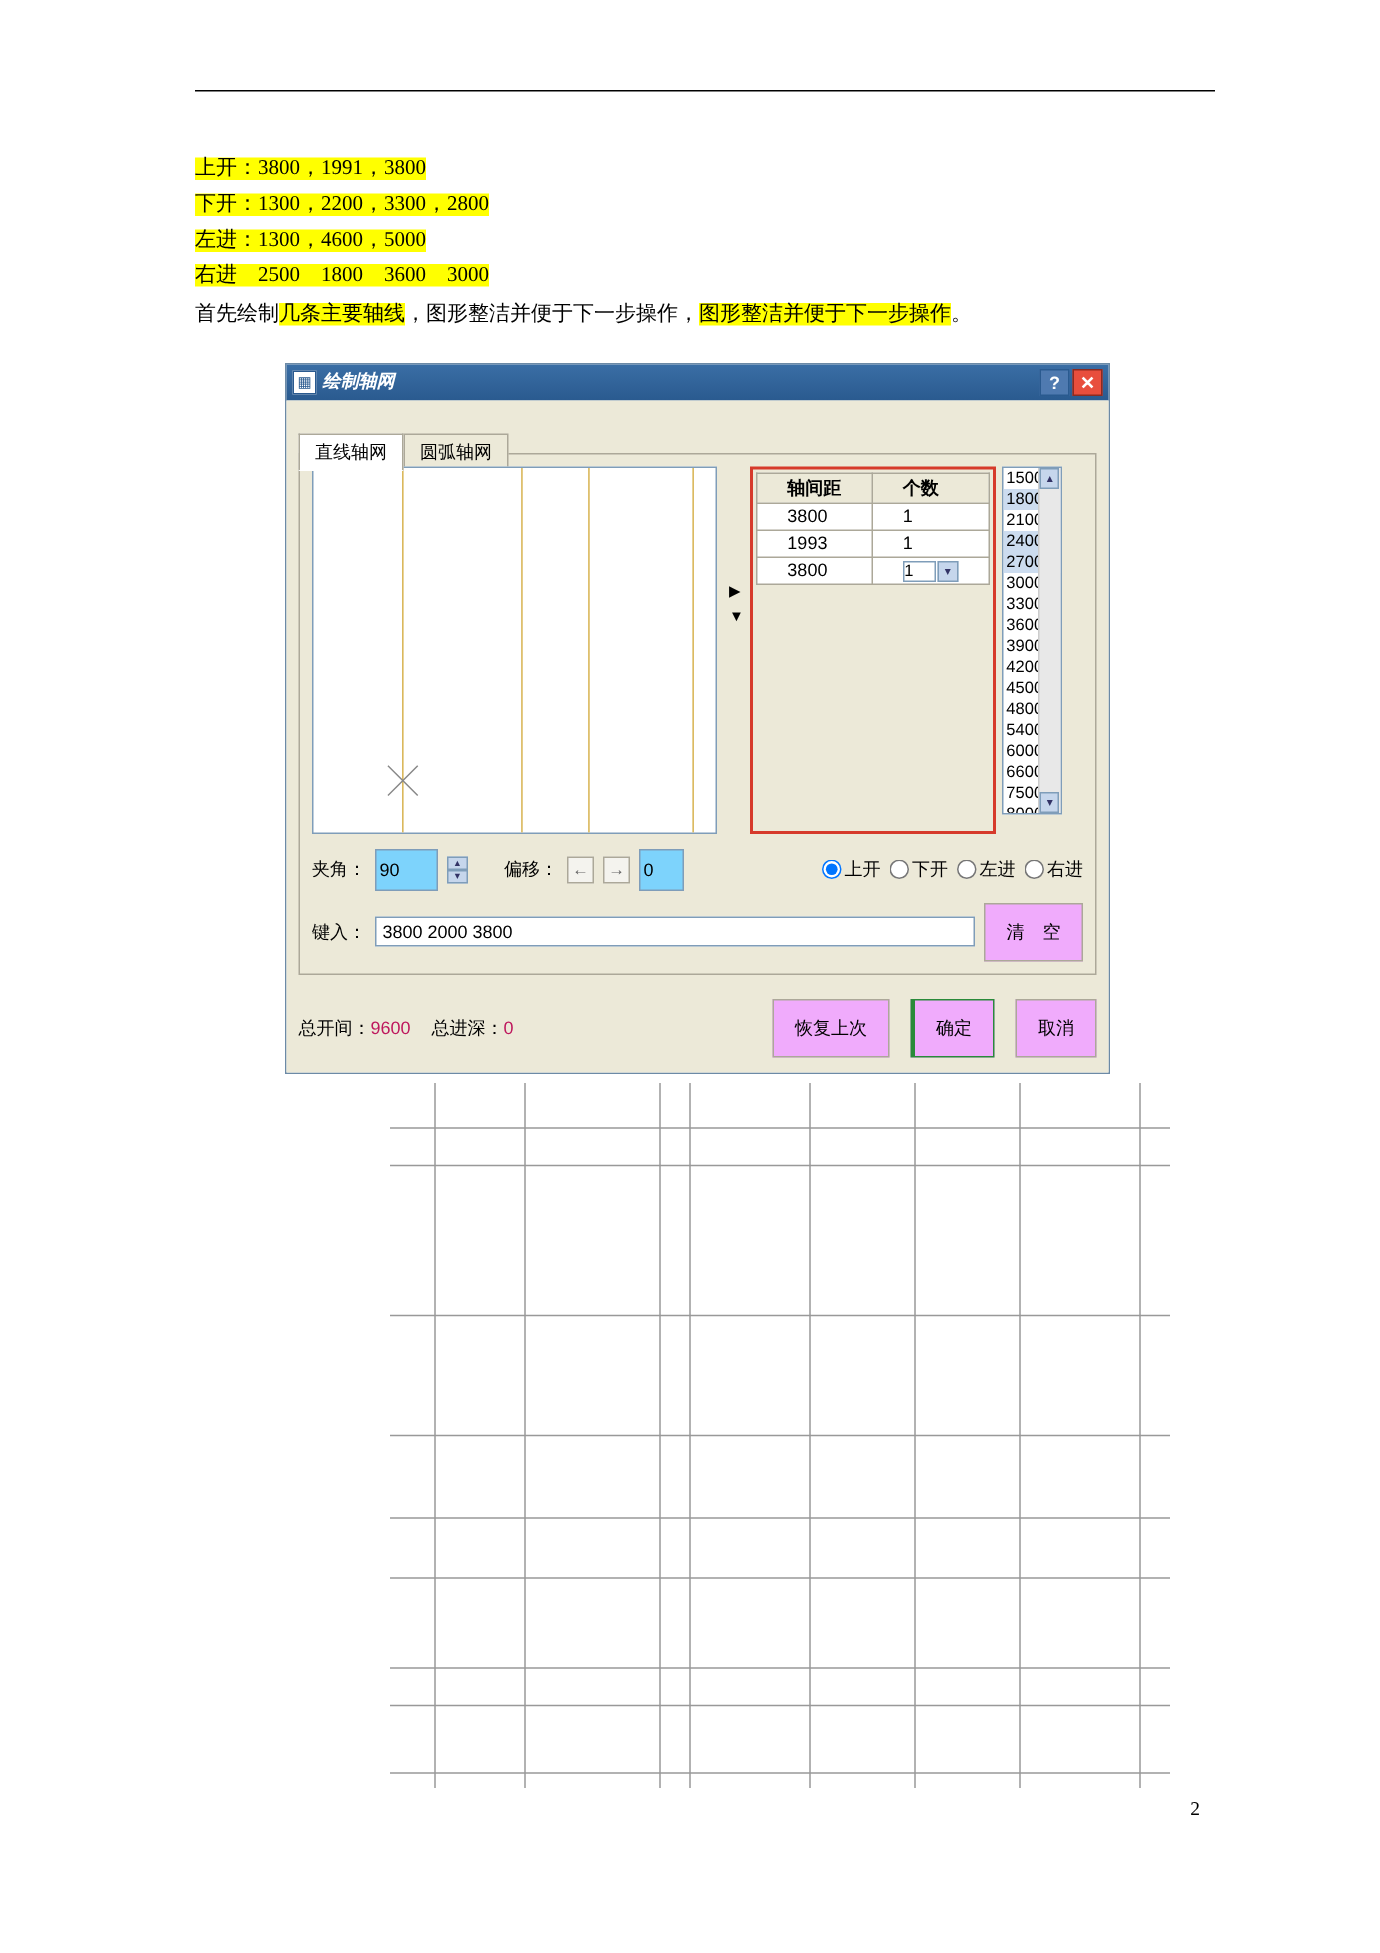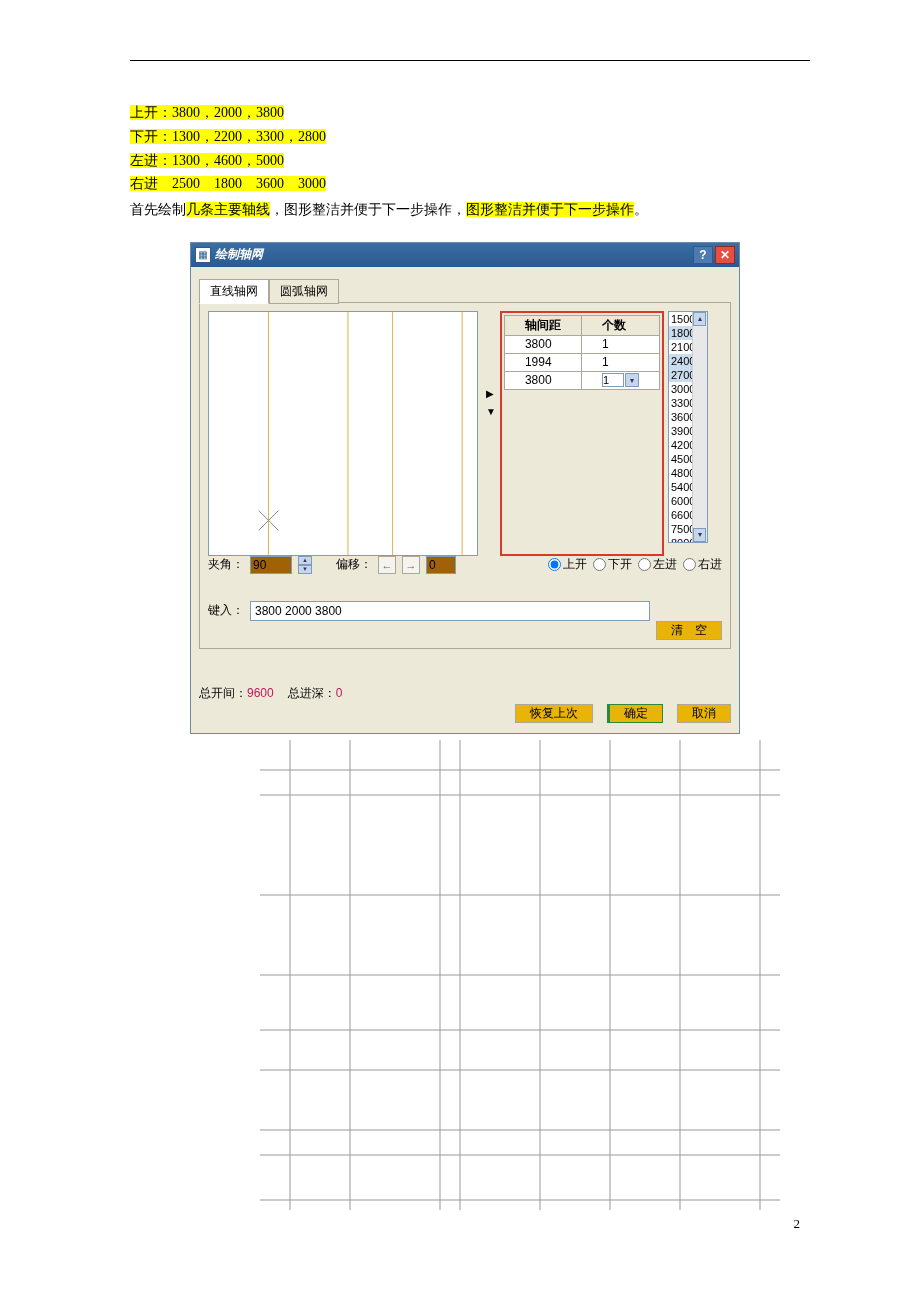--- a/index.html
+++ b/index.html
@@ -14,21 +14,21 @@
   .dialog { width: 550px; margin: 20px auto 0 60px; border: 1px solid #6c8aa6; font-family: Tahoma, Arial, sans-serif; font-size: 12px; }
   .titlebar { height: 24px; background: linear-gradient(#3a6ea5, #2a5a8f); color: #fff; display: flex; align-items: center; padding: 0 4px; }
   .titlebar .icon-box { width: 16px; height: 16px; background: #fff; color: #2a5a8f; font-size: 10px; border: 1px solid #2a5a8f; display: inline-flex; align-items: center; justify-content: center; margin-right: 4px; }
   .titlebar .title-text { font-weight: bold; flex: 1; font-style: italic; }
   .titlebar .winbtn { width: 20px; height: 18px; display: inline-flex; align-items: center; justify-content: center; font-weight: bold; margin-left: 2px; }
   .winbtn.help { background: #4f7ab0; border: 1px solid #2a5a8f; color: #fff; }
   .winbtn.close { background: #e84e3d; border: 1px solid #8b2b20; color: #fff; }
 
   .dlg-body { background: #ece9d8; padding: 6px 8px 10px 8px; }
   .tabs { display: flex; gap: 0; margin-bottom: 4px; }
-  .tab { padding: 3px 10px; border: 1px solid #aca899; background: #ece9d8; position: relative; top: 6px; }
+  .tab { padding: 3px 10px; border: 1px solid #aca899; background: #ece9d8; position: relative; top: 16px; }
   .tab.active { background: #fff; border-bottom: 1px solid #fff; z-index: 2; }
 
   .tab-content { border: 1px solid #aca899; background: #ece9d8; padding: 8px; }
   .upper { display: flex; gap: 8px; }
   .preview { width: 270px; height: 245px; background: #fff; border: 1px solid #7f9db9; position: relative; }
   .preview svg { position: absolute; inset: 0; }
   .right-block { flex: 1; display: flex; gap: 4px; }
   .table-wrap { border: 2px solid #d63a2b; padding: 2px; }
   .table-inner { }
   table.grid { border-collapse: collapse; background: #fff; font-size: 12px; }
@@ -40,52 +40,52 @@
   .editcell { display: inline-flex; align-items: center; gap: 1px; }
   .editcell input { width: 22px; height: 14px; border: 1px solid #7f9db9; font-size: 11px; }
   .editcell .dd { width: 14px; height: 14px; background: #c6d6ec; border: 1px solid #7f9db9; display: inline-flex; align-items: center; justify-content: center; font-size: 8px; color: #336; }
 
   .preset-list { width: 40px; border: 1px solid #7f9db9; background: #fff; overflow: hidden; position: relative; }
   .preset-list .item { font-size: 11px; padding: 0 2px; line-height: 14px; white-space: nowrap; }
   .preset-list .item.hi { background: #ccdcef; }
   .preset-scroll { position: absolute; right: 0; top: 0; bottom: 0; width: 15px; background: #e8e8e8; border-left: 1px solid #ccc; display: flex; flex-direction: column; justify-content: space-between; align-items: center; }
   .preset-scroll .arr { width: 13px; height: 14px; background: #c6d6ec; border: 1px solid #7f9db9; font-size: 8px; display: flex; align-items: center; justify-content: center; color: #336; }
 
-  .row2 { display: flex; align-items: center; gap: 6px; font-size: 12px; }
-  .row2 input[type="text"] { border: 1px solid #7f9db9; background: #a16207; font-size: 12px; height: 18px; padding: 0 2px; }
+  .row2 { display: flex; align-items: center; gap: 6px; margin-top: 10px; font-size: 12px; }
+  .row2 input[type="text"] { border: 1px solid #7f9db9; background: #7dd3fc; font-size: 12px; height: 28px; padding: 0 2px; }
   .spinner { display: inline-flex; flex-direction: column; }
   .spinner .sp { width: 14px; height: 9px; background: #c6d6ec; border: 1px solid #7f9db9; font-size: 7px; display: flex; align-items: center; justify-content: center; color: #336; }
   .arrowbtn { width: 18px; height: 18px; border: 1px solid #aca899; background: #f4f3ee; display: inline-flex; align-items: center; justify-content: center; font-size: 11px; color: #666; }
   .radios { margin-left: auto; display: flex; gap: 6px; align-items: flex-start; }
   .radios label { display: inline-flex; align-items: center; gap: 2px; }
 
   .row3 { display: flex; align-items: center; gap: 6px; margin-top: 8px; }
   .row3 input[type="text"] { flex: 1; border: 1px solid #7f9db9; background: #fff; height: 20px; padding: 0 4px; font-size: 12px; }
-  .btn { border: 1px solid #aca899; background: #eab308; padding: 0 14px; font-size: 12px; cursor: pointer; margin-top: 39px; }
+  .btn { border: 1px solid #aca899; background: #f0abfc; padding: 10px 14px; font-size: 12px; cursor: pointer; }
   .btn.green { border: 1px solid #2a8a3a; border-left-width: 3px; }
 
   .footer { display: flex; align-items: center; gap: 14px; margin-top: 10px; padding-top: 6px; }
   .footer .info { color: #000; }
   .footer .val { color: #be185d; }
   .footer .spacer { flex: 1; }
 
   
   .gen-label { margin-top: 30px; }
   .grid-fig { width: 520px; margin: 6px auto 0 130px; }
   .grid-fig svg { display: block; }
 
   .pagenum { position: absolute; right: 120px; bottom: 18px; font-size: 13px; }
 </style>
 </head>
 <body>
 
 <div class="page">
   <div class="topline"></div>
 
-  <div class="line"><span class="hl"><span>上开：</span><span>3800，2000，3800</span></span></div>
+  <div class="line"><span class="hl"><span>上开：</span><span>3800，1991，3800</span></span></div>
   <div class="line"><span class="hl"><span>下开：</span><span>1300，2200，3300，2800</span></span></div>
   <div class="line"><span class="hl"><span>左进：</span><span>1300，4600，5000</span></span></div>
   <div class="line"><span class="hl"><span>右进</span>　<span>2500　1800　3600　3000</span></span></div>
   <div class="para">
     <span>首先绘制</span><span class="hl">几条主要轴线</span><span>，图形整洁并便于下一步操作，</span><span class="hl">图形整洁并便于下一步操作</span><span>。</span>
   </div>
 
   <div class="dialog">
     <div class="titlebar">
       <span class="icon-box">▦</span>
@@ -129,21 +129,21 @@
                   <tbody>
                       <tr>
                         <th>轴间距</th>
                         <th>个数</th>
                       </tr>
                   <tr>
                         <td>3800</td>
                         <td>1</td>
                       </tr>
                   <tr>
-                        <td>1994</td>
+                        <td>1993</td>
                         <td>1</td>
                       </tr>
                   <tr>
                         <td>3800</td>
                     <td>
                       <span class="editcell">
                         <input type="text" value="1" style="">
                         <span class="dd">▾</span>
                       </span>
                     </td>

